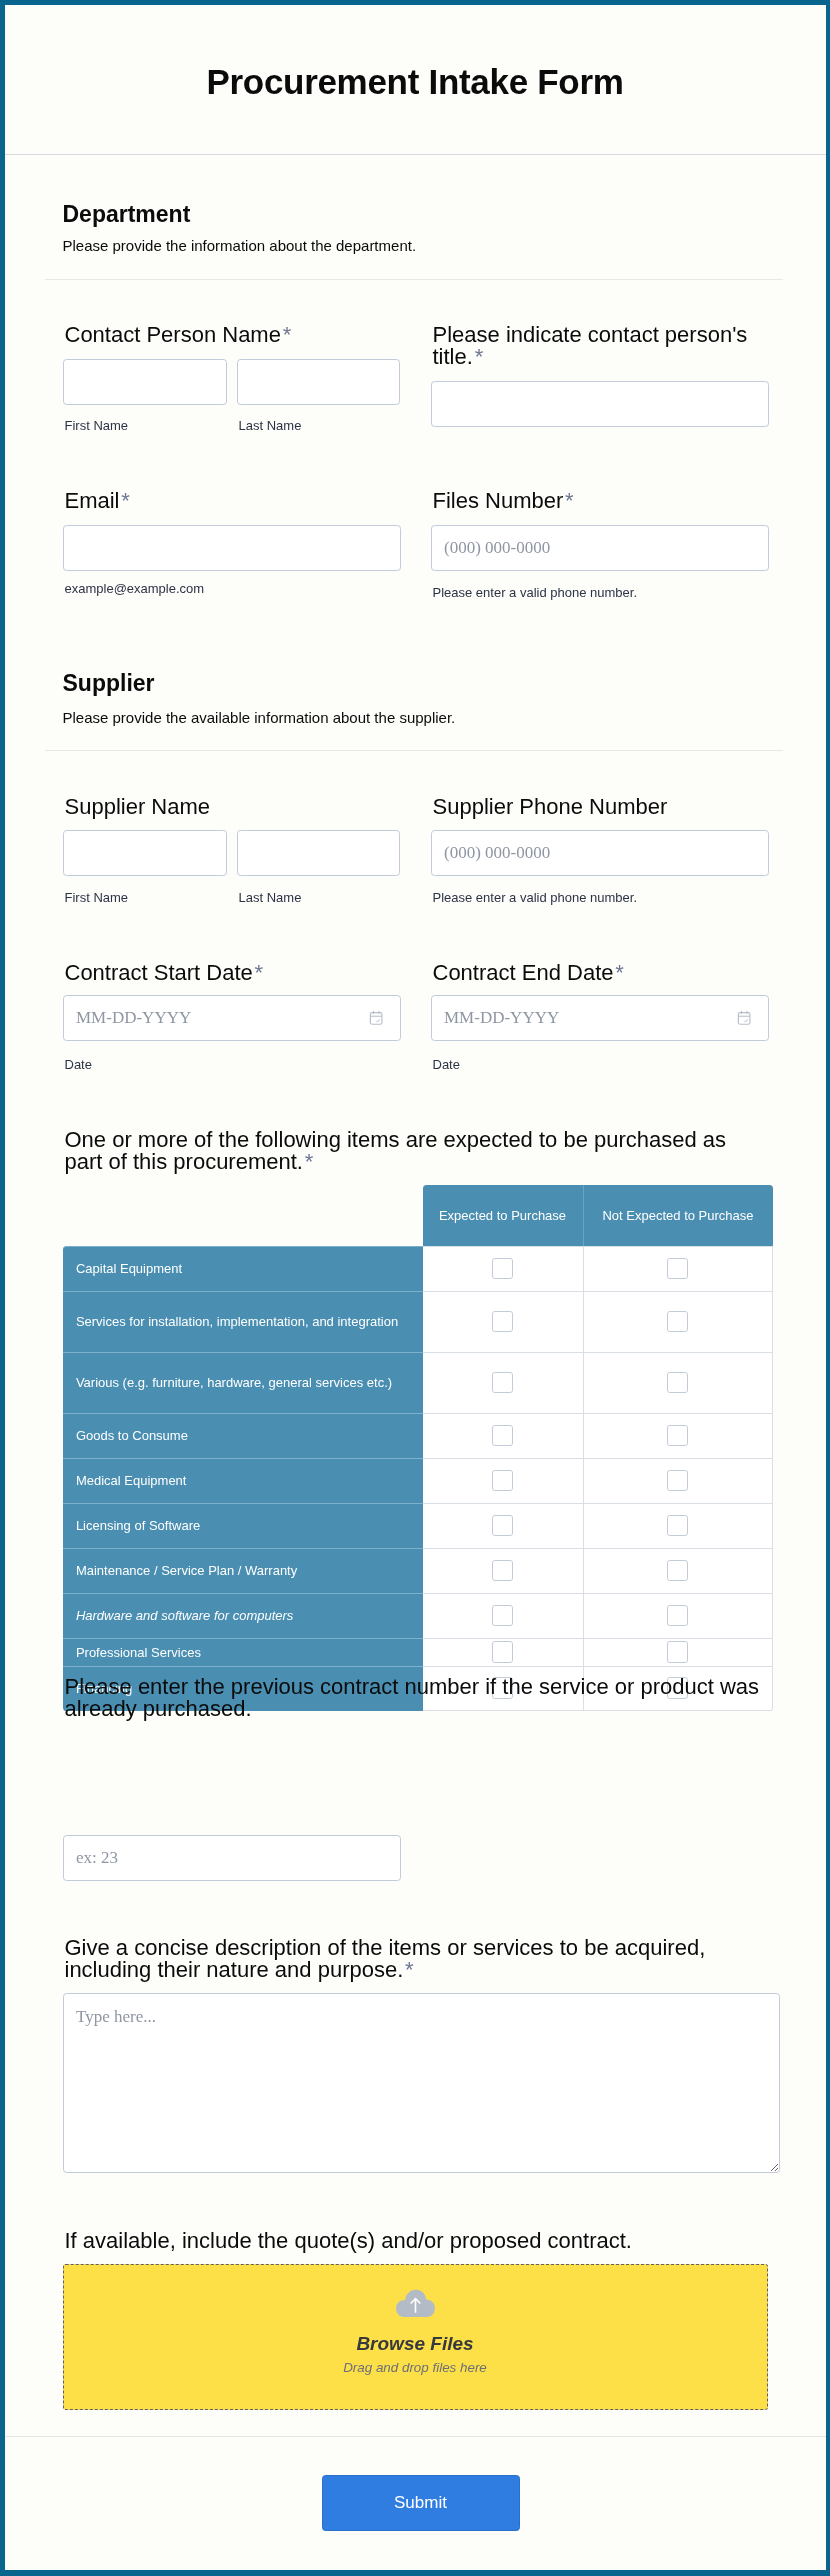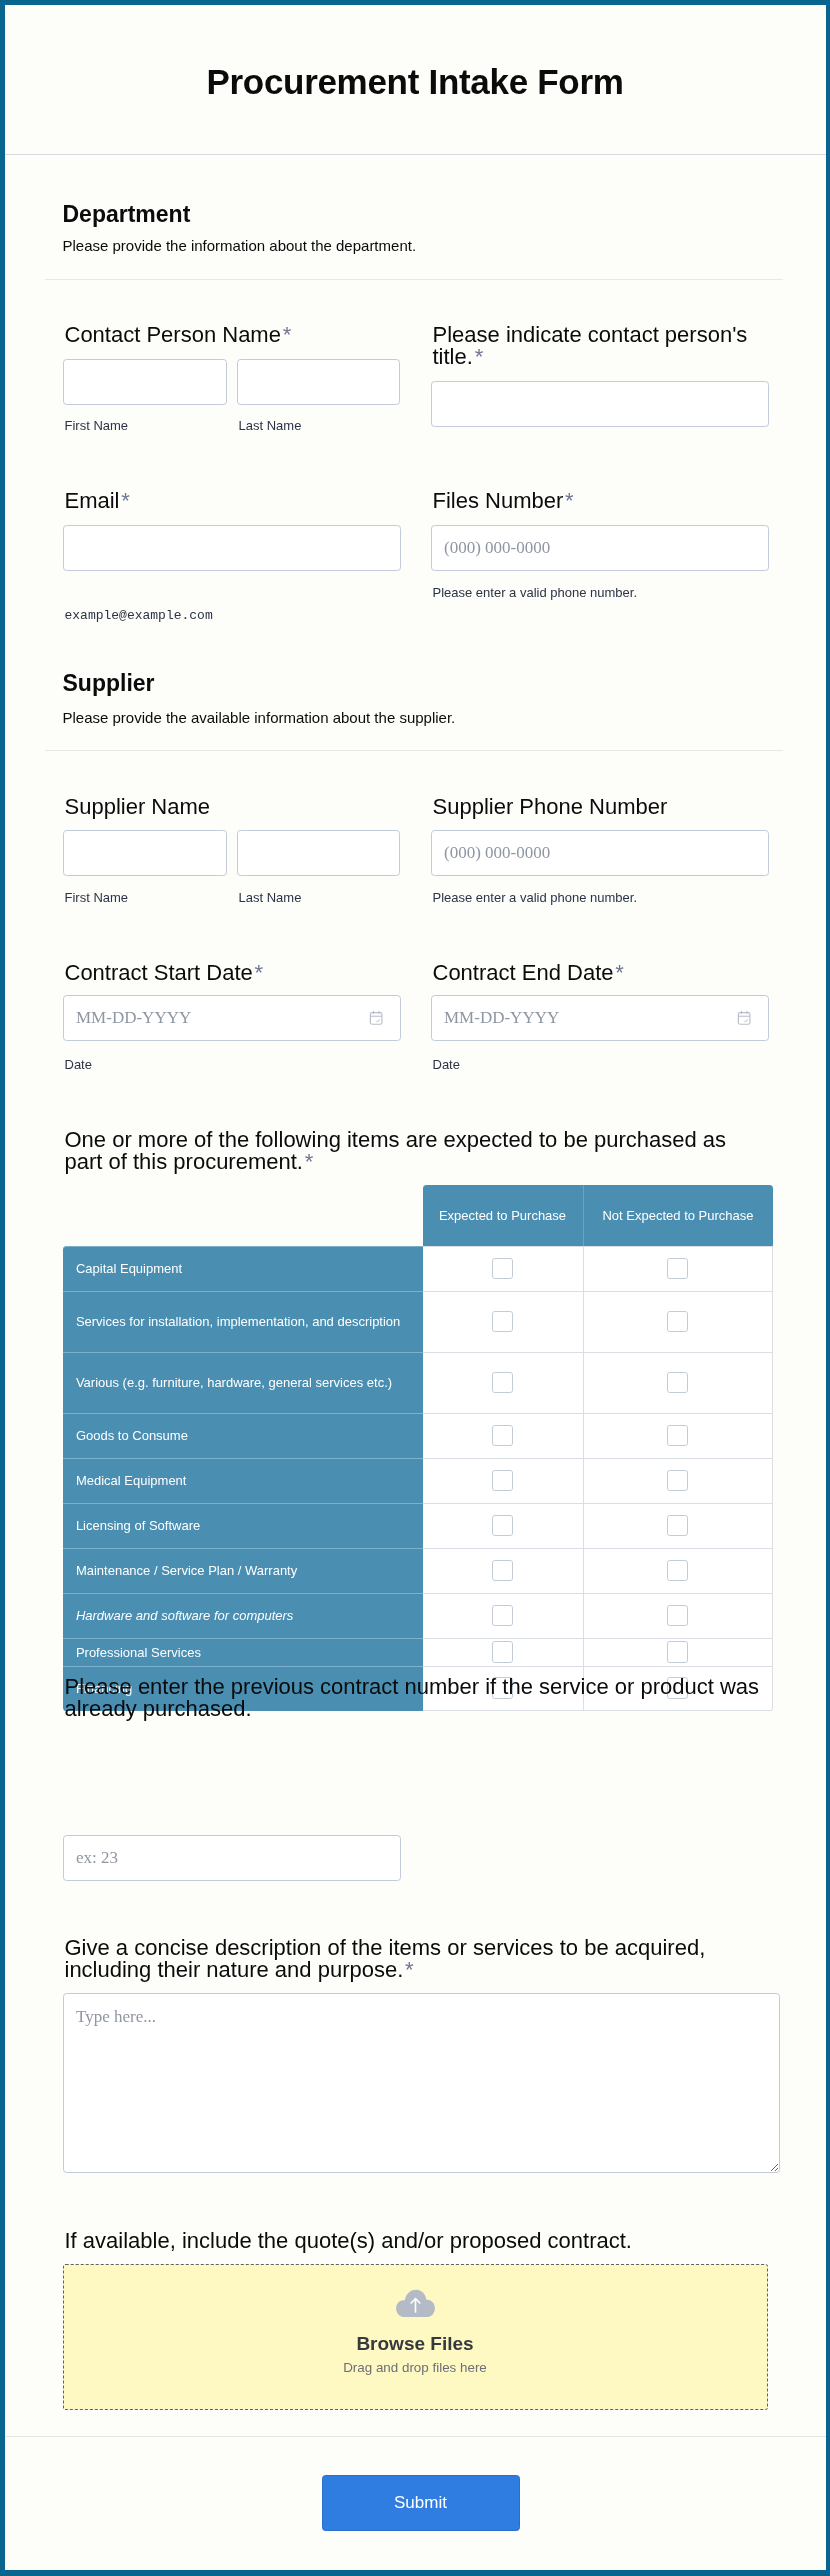--- a/index.html
+++ b/index.html
@@ -50,22 +50,23 @@
   .mtx-cell.last { border-right: 0.9px solid #DADEE5; }
   .cb {
     display: inline-block; width: 20.5px; height: 21.4px; border: 0.9px solid #C3CAD8;
     border-radius: 2.7px; background: #FFF; vertical-align: middle; cursor: pointer;
   }
   tr.row-bottom td { border-bottom: 0.9px solid #DADEE5; }
   tr.row-bottom td.mtx-rowlabel { border-bottom: none; border-bottom-left-radius: 3.6px; }
   textarea.input { padding: 12.5px; resize: vertical; font-size: 17px; line-height: 21.4px; }
   .upload {
     left: 63px; top: 2263px; width: 705px; height: 146px;
-    border: 0.9px dashed #5C6070; border-radius: 2.7px; background: #fef9c3;
+    border: 0.9px dashed #5C6070; border-radius: 2.7px; background: #fde047;
     text-align: center;
+    font-style: italic;
   }
   .browse { font-size: 19px; font-weight: bold; color: #37393F; }
   .dragdrop { font-size: 13.4px; color: #6C6F78; }
   .submit {
     left: 317px; top: 2470px; width: 198px; height: 56px;
     background: #2F7DE1; color: #FFFFFF; border: 0.9px solid #2A6FC8; border-radius: 3.6px;
     font-family: "Liberation Sans", sans-serif; font-size: 17px; cursor: pointer;
   }
 </style>
 </head>
@@ -90,21 +91,21 @@
 
   <div class="abs label" style="left:428px; top:319px; width:321px;">
     <span>Please indicate contact person's title.</span><span class="req">*</span>
   </div>
   <input class="abs input" style="left: 426px; top: 376px; width: 338px; height: 46px;" type="text" value="">
 
   <div class="abs label" style="left:60px; top:485px;">
     <span>Email</span><span class="req">*</span>
   </div>
   <input class="abs input" style="left: 58px; top: 520px; width: 338px; height: 46px;" type="email" value="">
-  <div class="abs sublabel" style="left:60px; top:603px;font-family:Liberation Mono, monospace;">example@example.com</div>
+  <div class="abs sublabel" style="left:60px; top:576px;">example@example.com</div>
 
   <div class="abs label" style="left:428px; top:485px;">
     <span>Files Number</span><span class="req">*</span>
   </div>
   <input class="abs input" style="left: 426px; top: 520px; width: 338px; height: 46px;" type="tel" placeholder="(000) 000-0000">
   <div class="abs sublabel" style="left:428px; top:580px;">Please enter a valid phone number.</div>
 
   <div class="abs section-title" style="left:58px; top:665px;">Supplier</div>
   <div class="abs section-desc" style="left:58px; top:704px;">Please provide the available information about the supplier.</div>
   <div class="abs hr-inner" style="top:745px;"></div>
@@ -162,21 +163,21 @@
           <th class="mtx-head last" style="width:189px;">Not Expected to Purchase</th>
         </tr>
       </thead>
       <tbody>
         <tr style="height:45px;">
           <td class="mtx-rowlabel" style="border-top-left-radius:3.6px;">Capital Equipment</td>
           <td class="mtx-cell"><span class="cb"></span></td>
           <td class="mtx-cell last"><span class="cb"></span></td>
         </tr>
         <tr style="height:61px;">
-          <td class="mtx-rowlabel">Services for installation, implementation, and description</td>
+          <td class="mtx-rowlabel">Services for installation, implementation, and integration</td>
           <td class="mtx-cell"><span class="cb"></span></td>
           <td class="mtx-cell last"><span class="cb"></span></td>
         </tr>
         <tr style="height:61px;">
           <td class="mtx-rowlabel">Various (e.g. furniture, hardware, general services etc.)</td>
           <td class="mtx-cell"><span class="cb"></span></td>
           <td class="mtx-cell last"><span class="cb"></span></td>
         </tr>
         <tr style="height:45px;">
           <td class="mtx-rowlabel">Goods to Consume</td>

